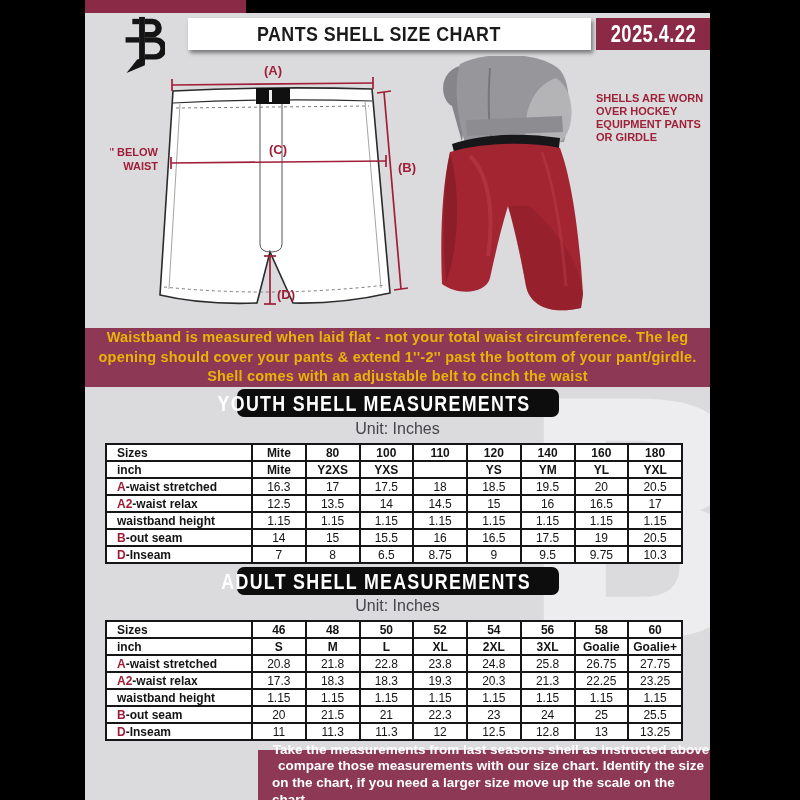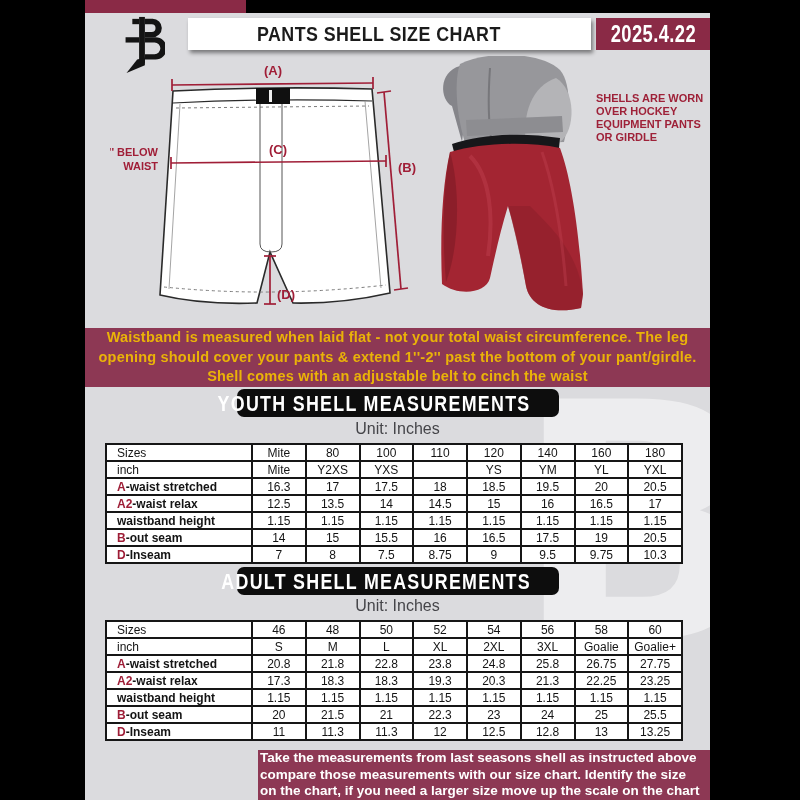--- a/index.html
+++ b/index.html
@@ -39,28 +39,28 @@
   .yb{top:389px;} .ab{top:567px;}
   .unit{position:absolute;left:0;width:625px;text-align:center;color:#454549;
     font:400 16px "Liberation Sans",sans-serif;}
   .yu{top:420px;} .au{top:597px;}
   
   table{position:absolute;left:20px;width:578px;border-collapse:collapse;table-layout:fixed;background:#fff;}
   .yt{top:443px;} .at{top:620px;}
   td{border:2px solid #161616;height:15px;padding:0;text-align:center;color:#141414;
     font:400 12px "Liberation Sans",sans-serif;overflow:hidden;}
   td.lbl{width:134px;text-align:left;padding-left:10px;font-weight:bold;}
-  tr.hdr td{font-weight:normal;}
+  tr.hdr td{font-weight:bold;}
   .pfx{color:#9e1d36;font-weight:bold;}
   
   .brand-box{position:absolute;left:0;top:750px;width:173px;height:50px;background:#0b0b0b;
     display:flex;align-items:center;justify-content:center;gap:8px;}
   .brand-box .bword{color:#fff;font:bold 12px "Liberation Sans",sans-serif;letter-spacing:5px;}
   .footer-note{position:absolute;left:173px;top:750px;width:452px;height:50px;background:#8d3854;
-    display:flex;flex-direction:column;justify-content:center;padding-left:2px;box-sizing:border-box;}
+    display:flex;flex-direction:column;justify-content:center;padding-left:14px;box-sizing:border-box;align-items:center;}
   .footer-note div{color:#fff;font:600 13.5px/16.6px "Liberation Sans",sans-serif;}
 </style>
 </head>
 <body>
 
 <div class="page">
   <div class="strip-maroon"></div>
   <div class="strip-black"></div>
   <div class="watermark">B</div>
 
@@ -221,21 +221,21 @@
             <td class="val">16</td>
             <td class="val">16.5</td>
             <td class="val">17.5</td>
             <td class="val">19</td>
             <td class="val">20.5</td>
           </tr>
           <tr>
             <td class="lbl"><span class="pfx">D</span>-Inseam</td>
             <td class="val">7</td>
             <td class="val">8</td>
-            <td class="val">7.5</td>
+            <td class="val">6.5</td>
             <td class="val">8.75</td>
             <td class="val">9</td>
             <td class="val">9.5</td>
             <td class="val">9.75</td>
             <td class="val">10.3</td>
           </tr>
         </tbody>
       </table>
 
     <div class="section-banner ab">

